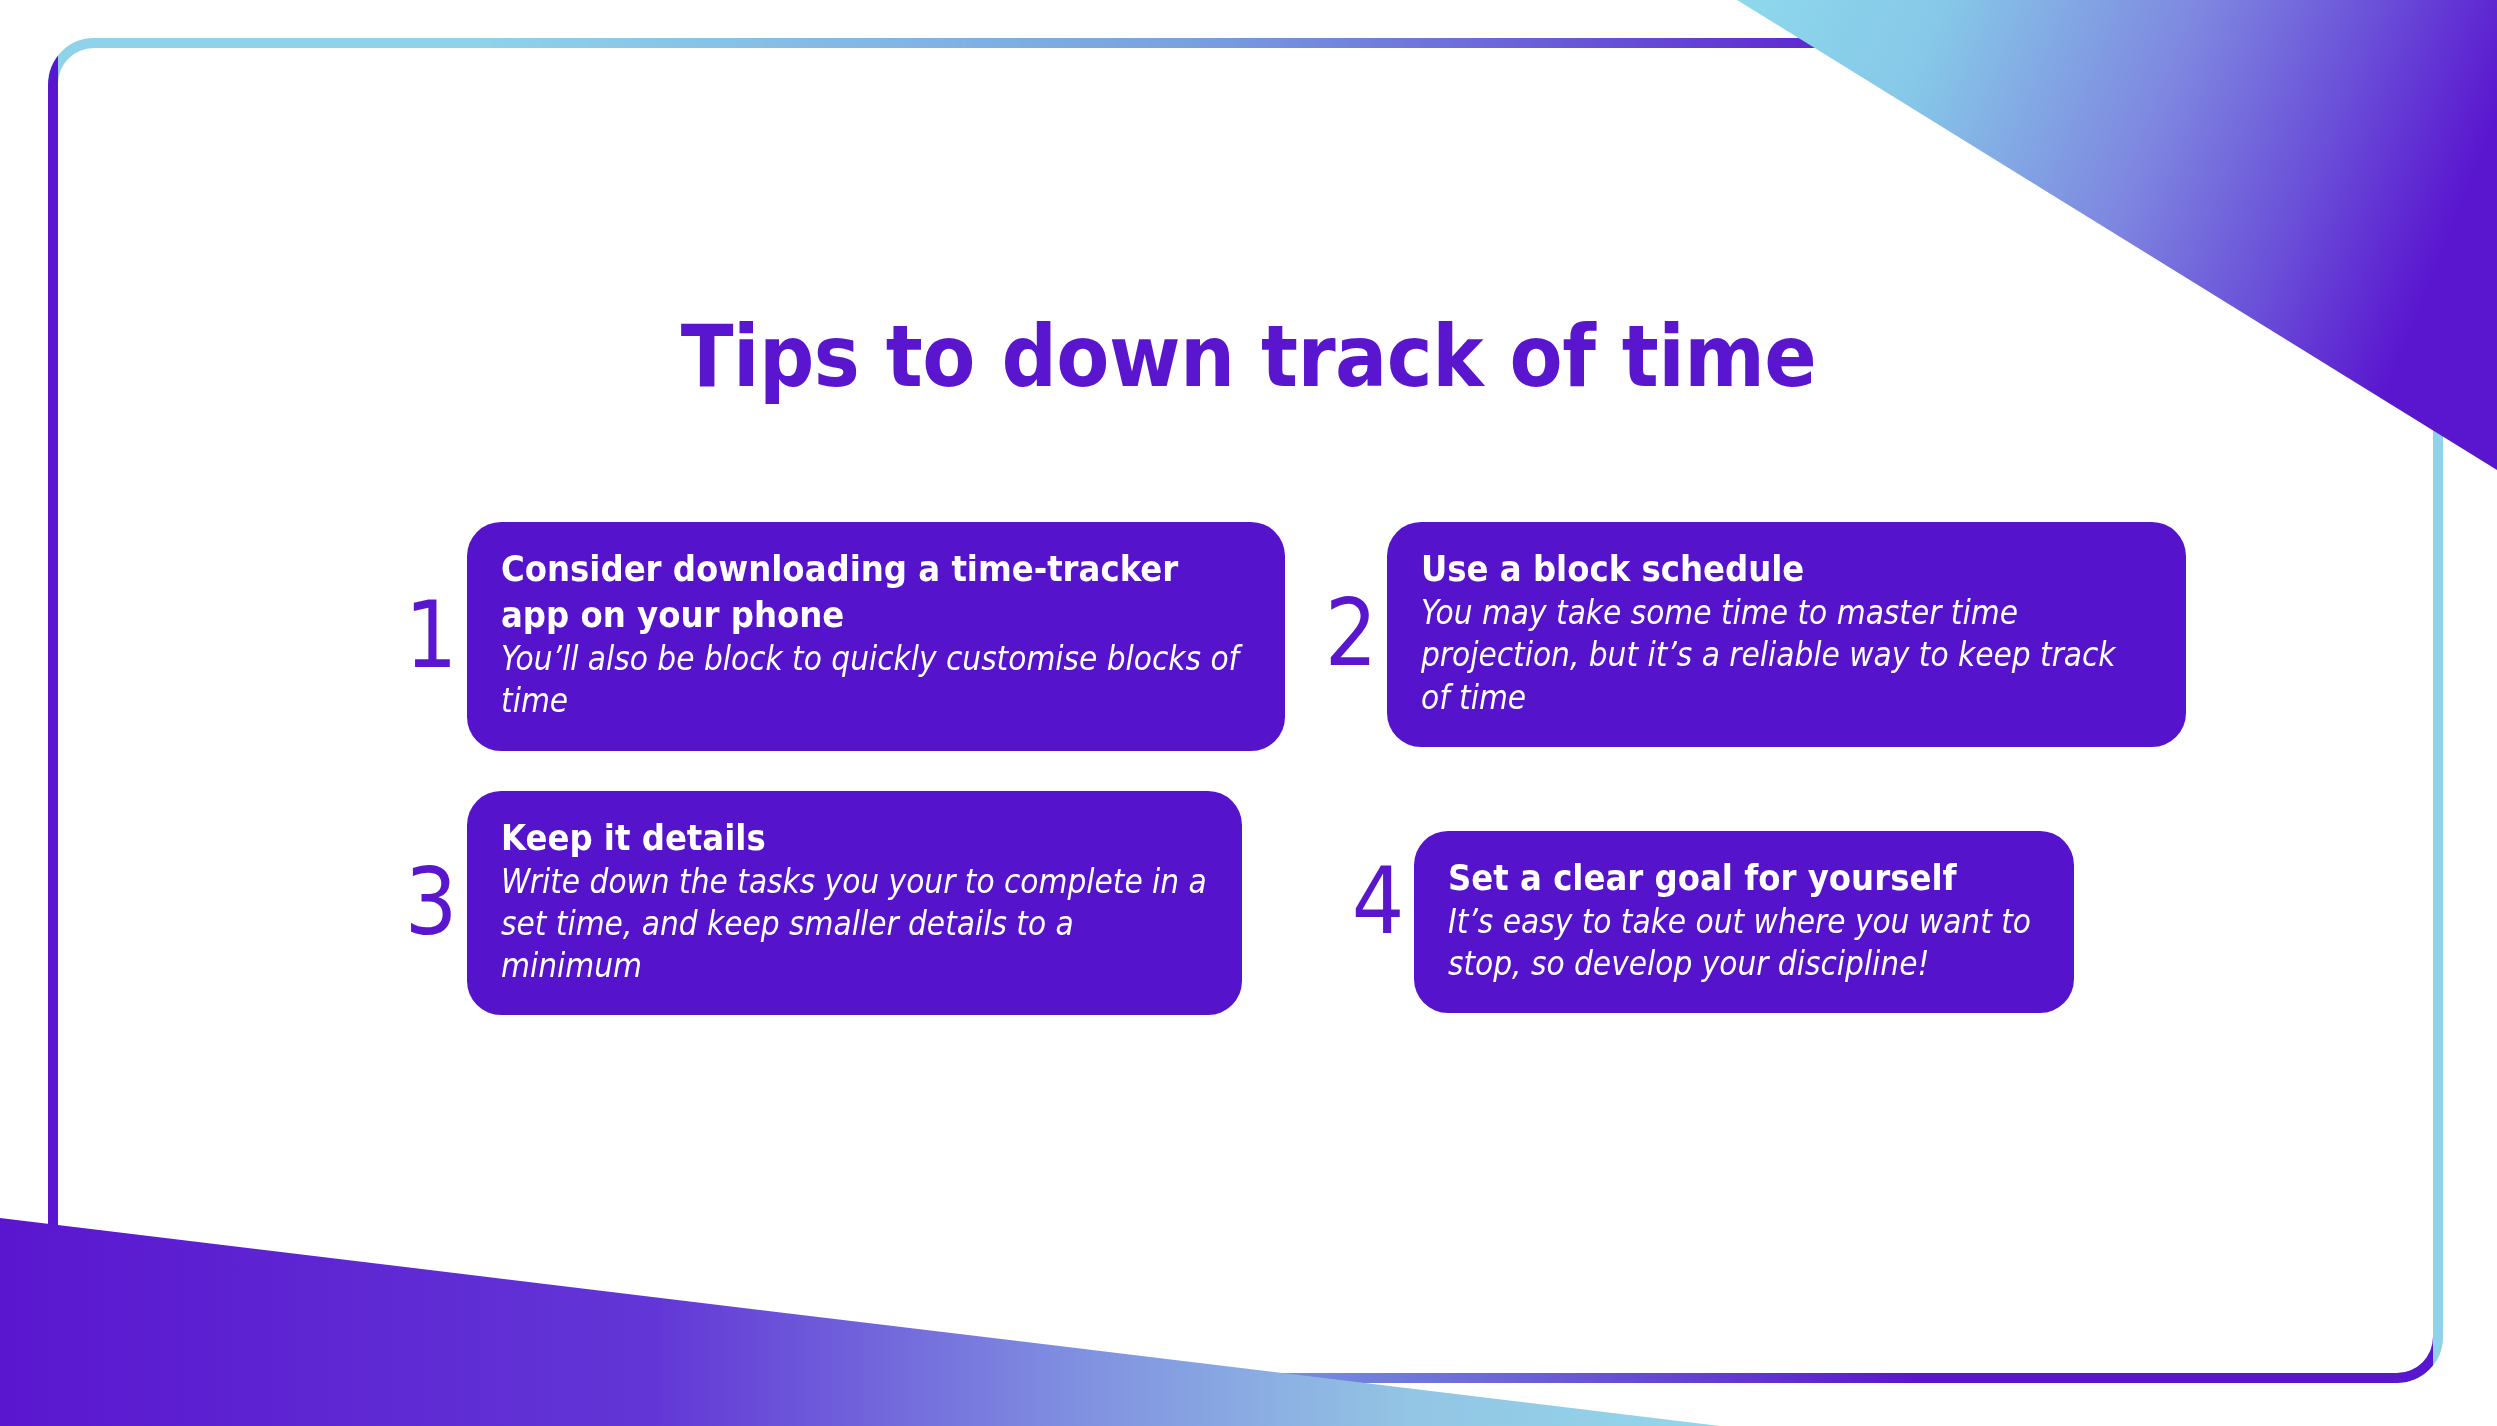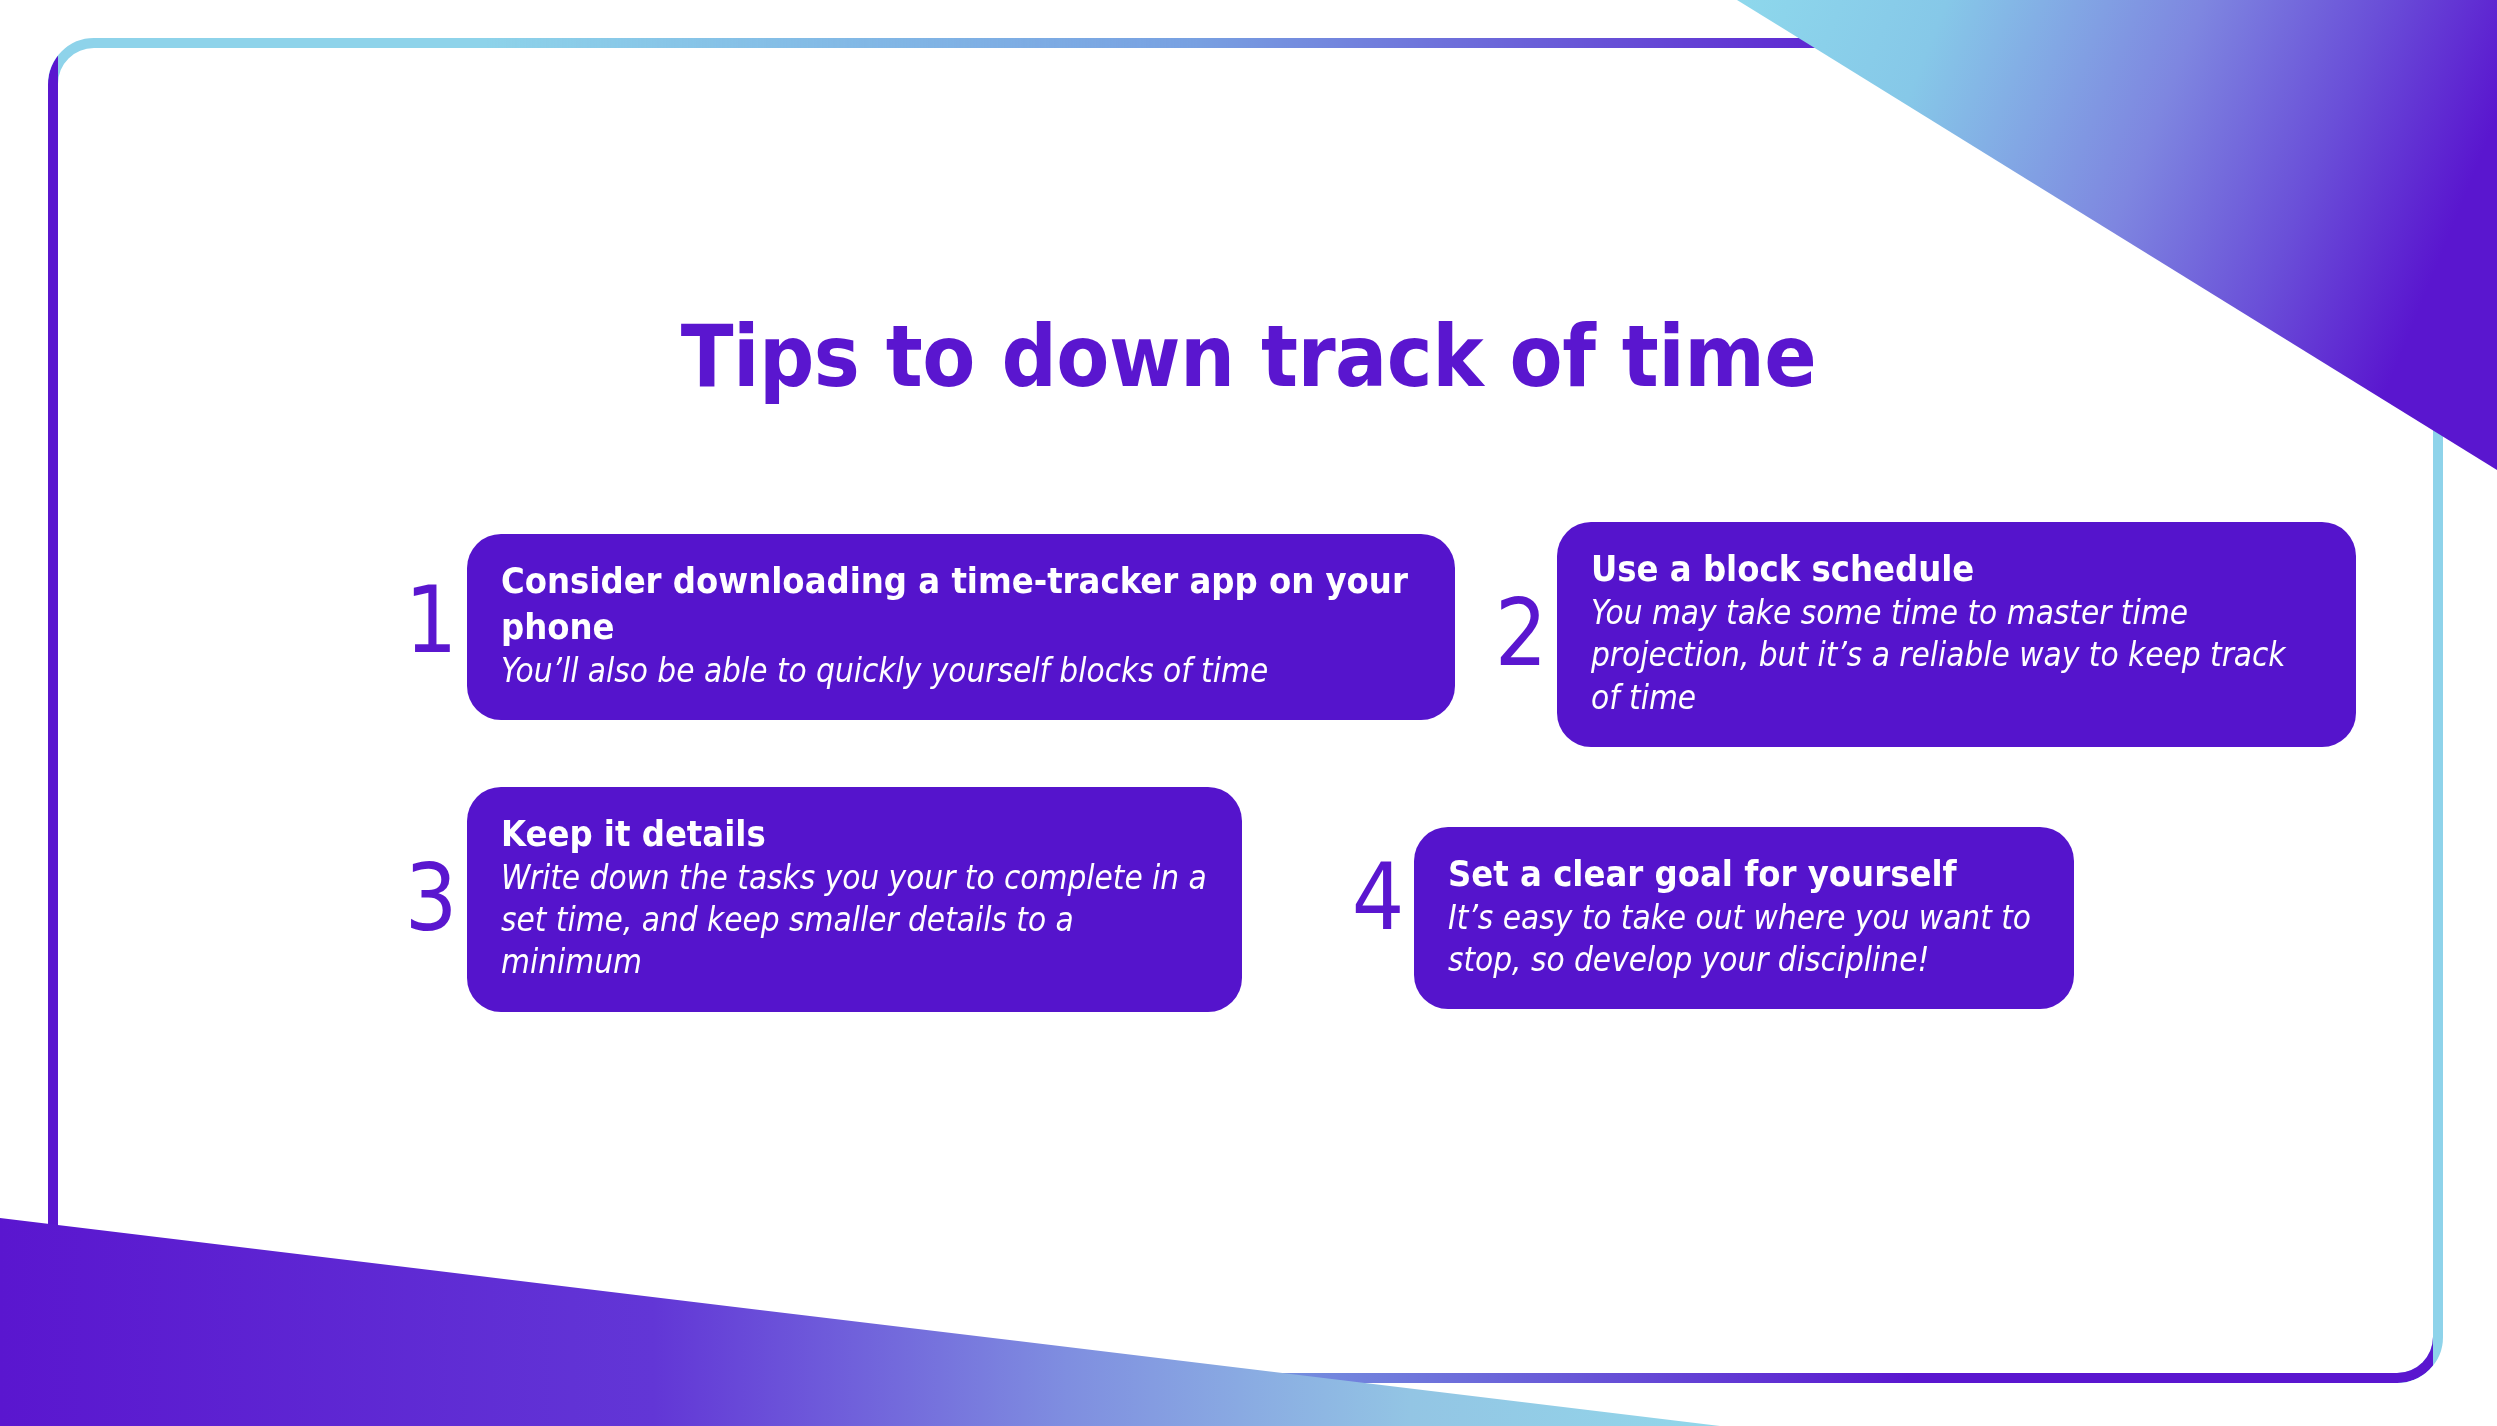--- a/index.html
+++ b/index.html
@@ -130,21 +130,21 @@
   .tip-body {
     font-size: 33px;
     font-style: italic;
     font-weight: 400;
     line-height: 1.28;
     font-family: "DejaVu Sans Condensed", "Liberation Sans", sans-serif;
     font-stretch: condensed;
   }
 
   
-  .c1 .tip-card { width: 988px; margin-top: 12px; }
+  .c1 .tip-card { width: 818px; }
   .c2 .tip-card { width: 799px; }
   .c3 .tip-card { width: 775px; }
   .c4 .tip-card { width: 660px; margin-top: 40px; }
 
   .gap12 { width: 30px; flex: 0 0 auto; }
   .gap34 { width: 100px; flex: 0 0 auto; }
 </style>
 </head>
 <body>
 
@@ -182,21 +182,21 @@
   <div class="title">Tips to down track of time</div>
 
   <div class="tips">
 
     <div class="tip-row row1">
 
       <div class="tip c1">
         <div class="tip-num">1</div>
         <div class="tip-card">
           <div class="tip-head">Consider downloading a time-tracker app on your phone</div>
-          <div class="tip-body">You’ll also be able to quickly yourself blocks of time</div>
+          <div class="tip-body">You’ll also be block to quickly customise blocks of time</div>
         </div>
       </div>
 
       <div class="gap12"></div>
 
       <div class="tip c2">
         <div class="tip-num">2</div>
         <div class="tip-card">
           <div class="tip-head">Use a block schedule</div>
           <div class="tip-body">You may take some time to master time projection, but it’s a reliable way to keep track of time</div>

